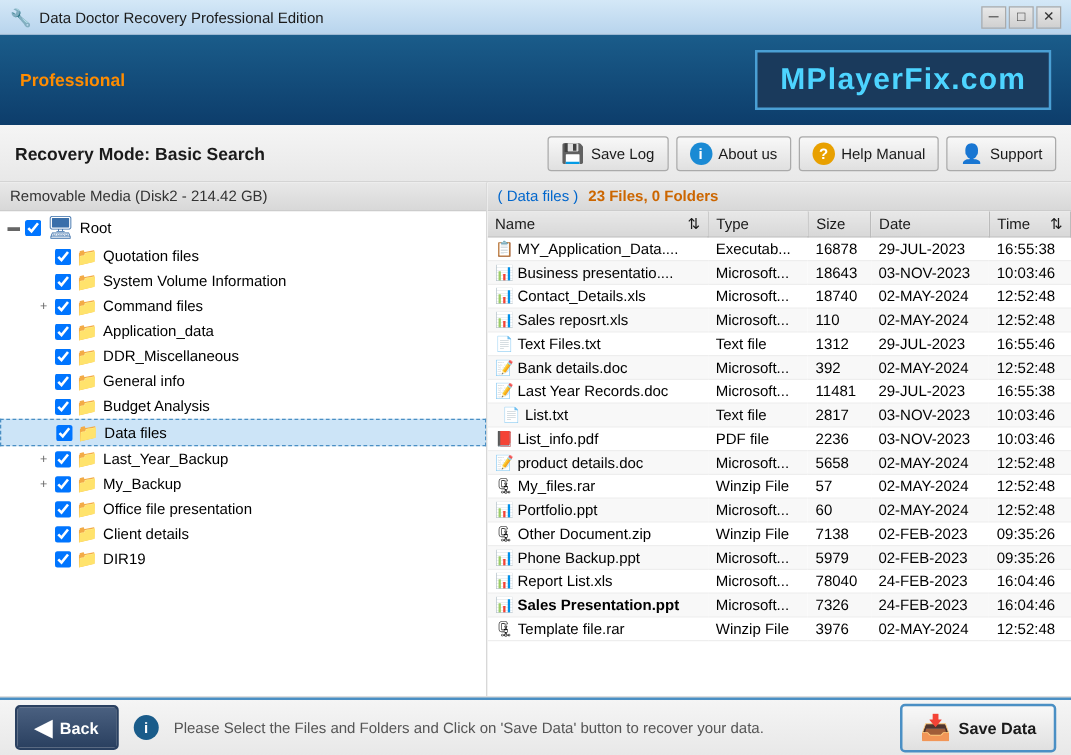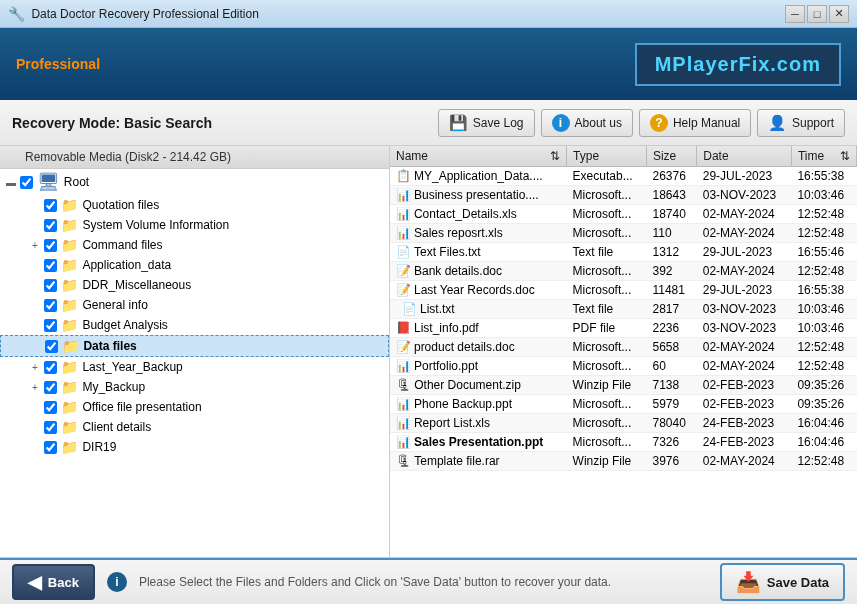--- a/index.html
+++ b/index.html
@@ -33,21 +33,21 @@
       justify-content: space-between;
     }
     .header-title { color: white; }
     .header-title .main { font-size: 22px; font-weight: bold; }
     .header-title .sub { font-size: 14px; color: #ff8c00; font-weight: bold; }
     .header-brand {
       background: #1a3a5c;
       border: 2px solid #4a9fd4;
       padding: 8px 18px;
       color: #4dd4ff;
-      font-size: 20px;
+      font-size: 24px;
       font-weight: bold;
       letter-spacing: 1px;
     }
 
     
     .toolbar {
       background: linear-gradient(to bottom, #f5f5f5, #e8e8e8);
       height: 46px;
       display: flex;
       align-items: center;
@@ -80,21 +80,21 @@
     
     .tree-panel {
       width: 390px;
       border-right: 1px solid #ccc;
       background: white;
       overflow-y: auto;
       overflow-x: hidden;
     }
     .tree-header {
       background: linear-gradient(to bottom, #e8e8e8, #d8d8d8);
-      padding: 4px 25px;
+      padding: 4px 8px;
       font-size: 12px;
       border-bottom: 1px solid #ccc;
       color: #333;
     }
 
     
     .file-panel {
       flex: 1;
       background: white;
       display: flex;
@@ -296,21 +296,21 @@
         <div class="tree-item" style="padding-left: 28px;">
           <span class="expand-btn"> </span>
           <input type="checkbox" checked="" style="">
           <span class="folder-icon">📁</span>
           <span>Budget Analysis</span>
         </div>
         <div class="tree-item selected" style="padding-left: 28px;">
           <span class="expand-btn"> </span>
           <input type="checkbox" checked="" style="">
           <span class="folder-icon">📁</span>
-          <span style="font-weight: bold;">Data files</span>
+          <span style="font-weight: normal;">Data files</span>
         </div>
         <div class="tree-item" style="padding-left: 28px;">
           <span class="expand-btn">+</span>
           <input type="checkbox" checked="" style="">
           <span class="folder-icon">📁</span>
           <span>Last_Year_Backup</span>
         </div>
         <div class="tree-item" style="padding-left: 28px;">
           <span class="expand-btn">+</span>
           <input type="checkbox" checked="" style="">
@@ -332,36 +332,40 @@
         <div class="tree-item" style="padding-left: 28px;">
           <span class="expand-btn"> </span>
           <input type="checkbox" checked="" style="">
           <span class="folder-icon">📁</span>
           <span>DIR19</span>
         </div>
       </div>
   </div>
 
   <div class="file-panel">
+    <div class="file-header-bar">
+      <span class="data-files-link">( Data files )</span>
+      <span style="color:#cc6600;font-weight:bold;">23 Files, 0 Folders</span>
+    </div>
     <div class="file-table-container">
       <table class="file-table">
         <thead>
           <tr>
             <th>Name <span style="float:right;">⇅</span></th>
             <th>Type</th>
             <th>Size</th>
             <th>Date</th>
             <th>Time <span style="float:right;">⇅</span></th>
           </tr>
         </thead>
         <tbody id="file-table-body">
         <tr>
               <td style="max-width: 160px;"><span class="file-icon">📋</span>MY_Application_Data....</td>
               <td>Executab...</td>
-              <td>26376</td>
+              <td>16878</td>
               <td>29-JUL-2023</td>
               <td>16:55:38</td>
             </tr>
             <tr>
               <td style="max-width: 160px;"><span class="file-icon">📊</span>Business presentatio....</td>
               <td>Microsoft...</td>
               <td>18643</td>
               <td>03-NOV-2023</td>
               <td>10:03:46</td>
             </tr>
@@ -411,20 +415,27 @@
               <td style="max-width: 160px;"><span class="file-icon">📕</span>List_info.pdf</td>
               <td>PDF file</td>
               <td>2236</td>
               <td>03-NOV-2023</td>
               <td>10:03:46</td>
             </tr>
             <tr>
               <td style="max-width: 160px;"><span class="file-icon">📝</span>product details.doc</td>
               <td>Microsoft...</td>
               <td>5658</td>
+              <td>02-MAY-2024</td>
+              <td>12:52:48</td>
+            </tr>
+            <tr>
+              <td style="max-width: 160px;"><span class="file-icon">🗜</span>My_files.rar</td>
+              <td>Winzip File</td>
+              <td>57</td>
               <td>02-MAY-2024</td>
               <td>12:52:48</td>
             </tr>
             <tr>
               <td style="max-width: 160px;"><span class="file-icon">📊</span>Portfolio.ppt</td>
               <td>Microsoft...</td>
               <td>60</td>
               <td>02-MAY-2024</td>
               <td>12:52:48</td>
             </tr>

